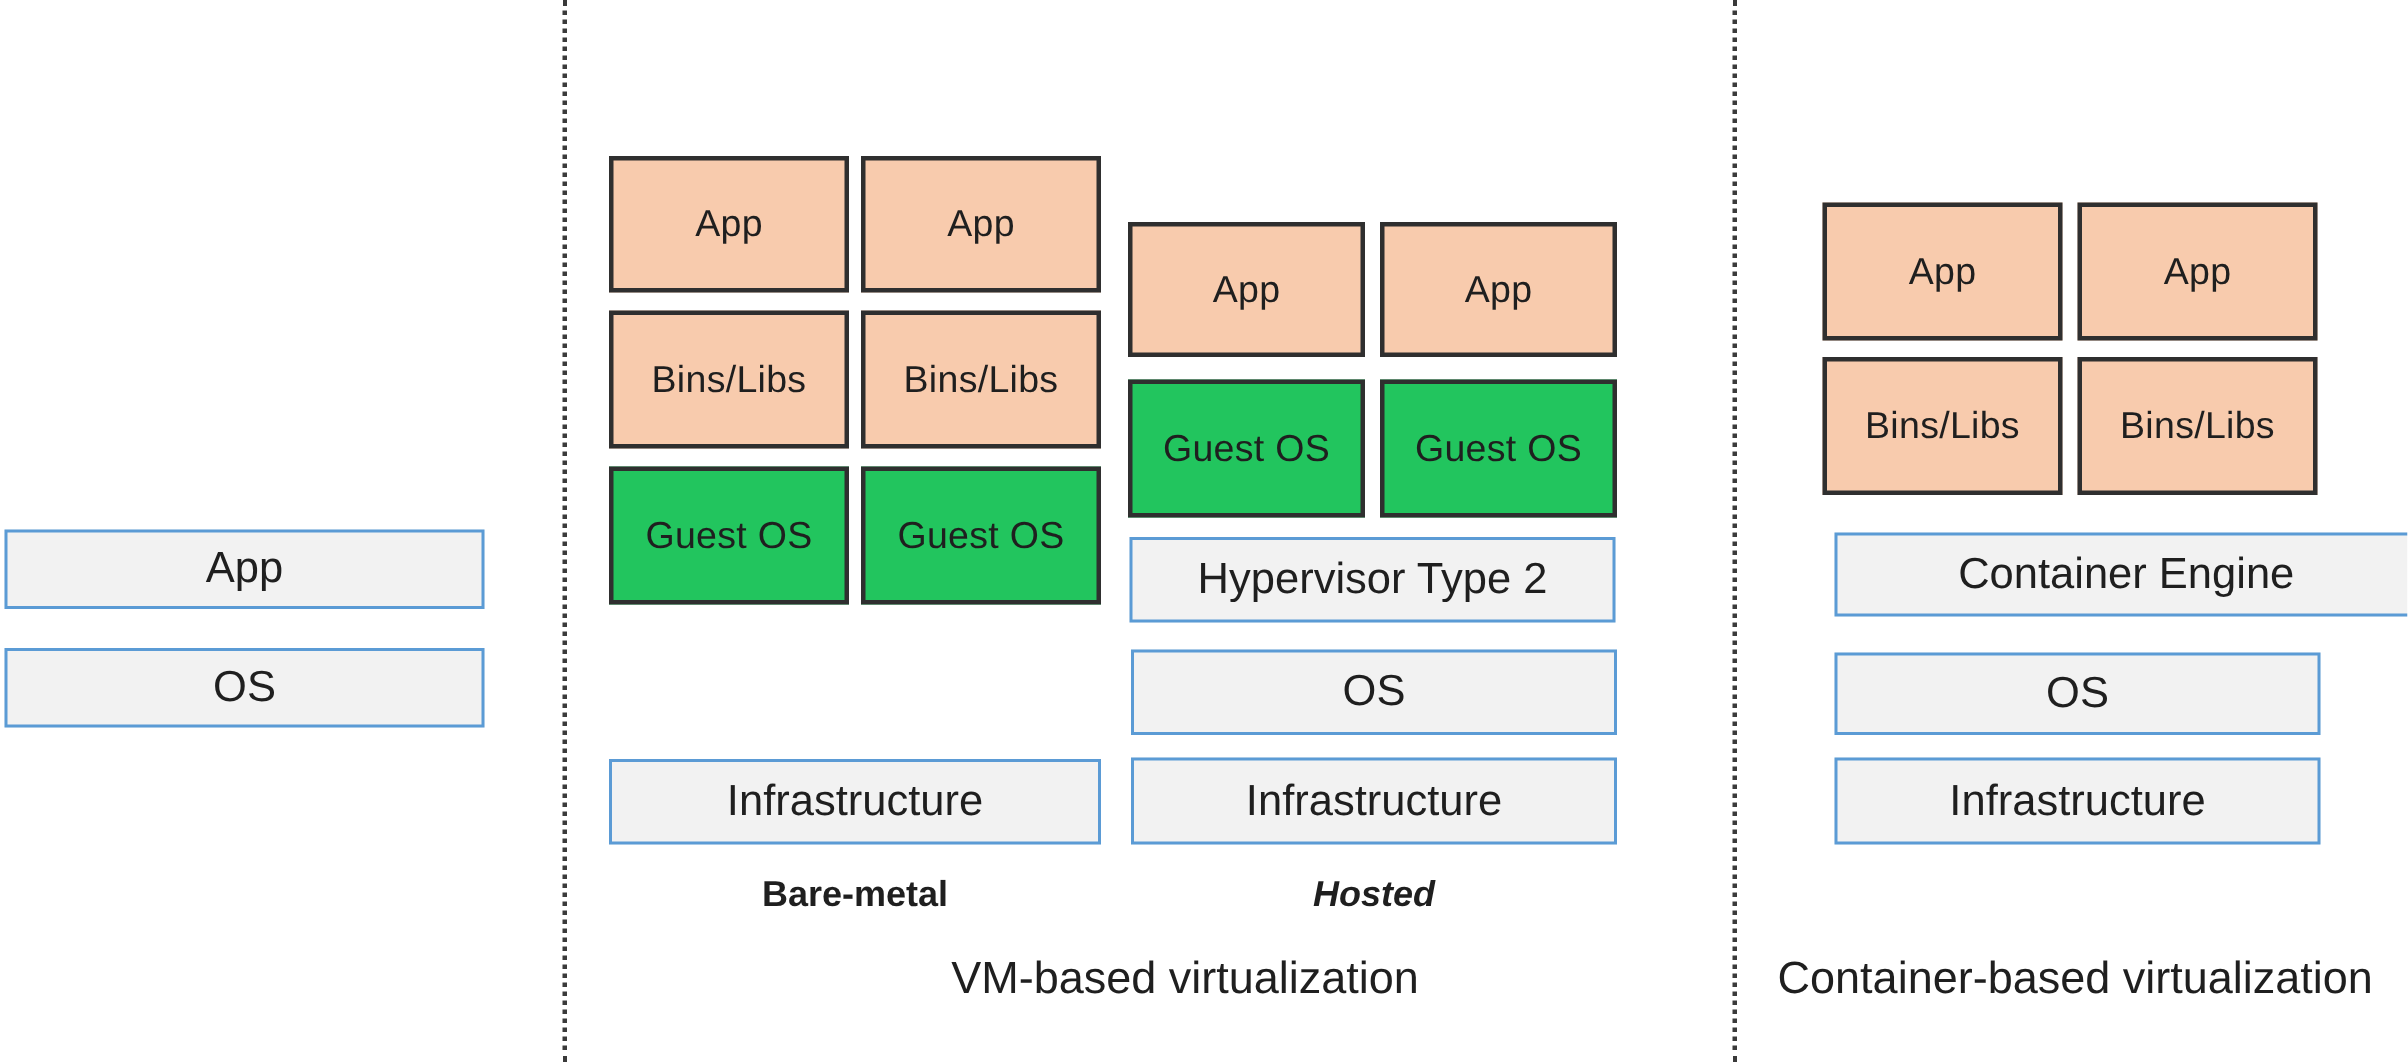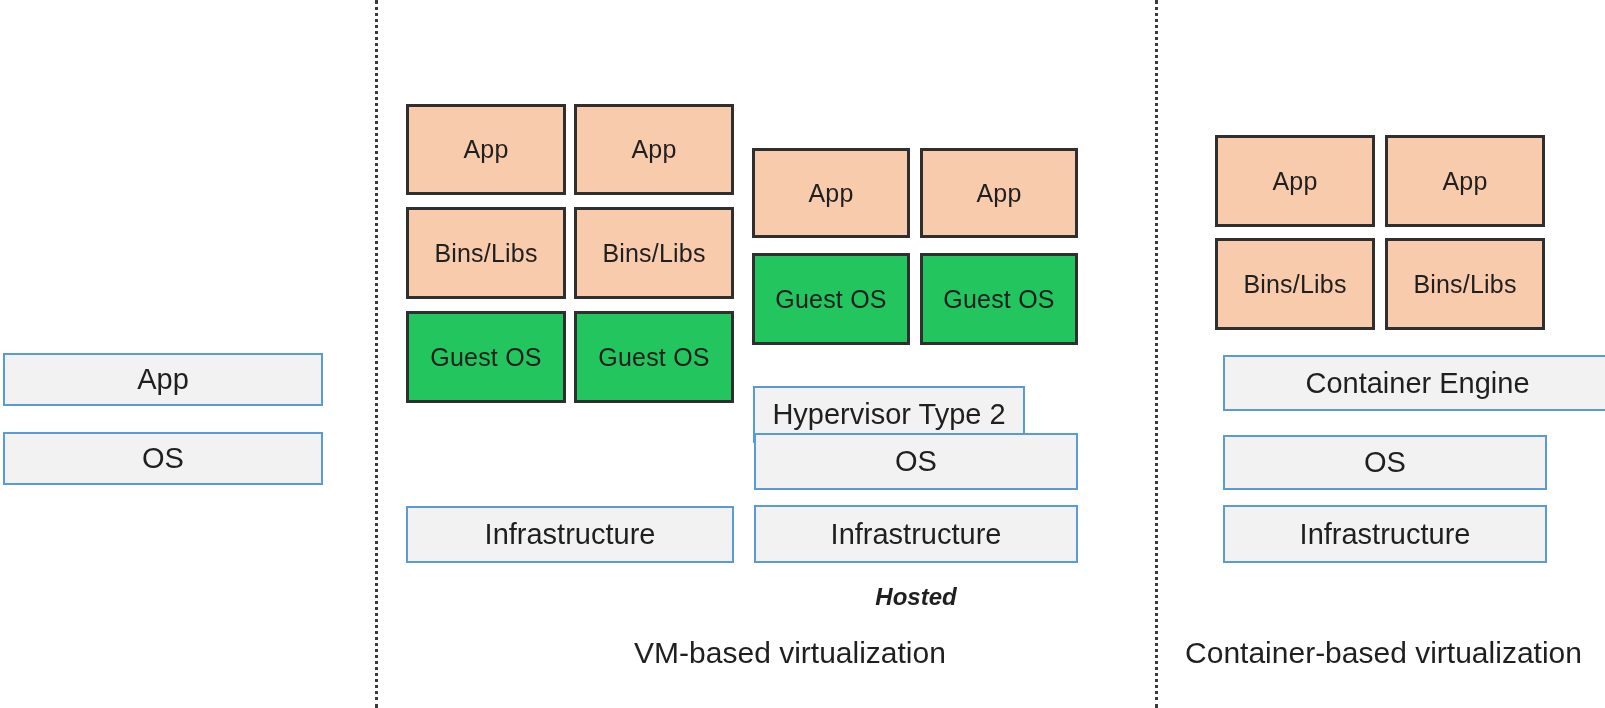--- a/index.html
+++ b/index.html
@@ -78,28 +78,29 @@
   <div class="abs cell" style="left:406px; top:104px; width:160px; height:91px;">App</div>
   <div class="abs cell" style="left:574px; top:104px; width:160px; height:91px;">App</div>
 
   <div class="abs cell" style="left:406px; top:207px; width:160px; height:92px;">Bins/Libs</div>
   <div class="abs cell" style="left:574px; top:207px; width:160px; height:92px;">Bins/Libs</div>
 
   <div class="abs cell gray" style="left:406px; top:311px; width:160px; height:92px;">Guest OS</div>
   <div class="abs cell gray" style="left:574px; top:311px; width:160px; height:92px;">Guest OS</div>
 
   <div class="abs bar" style="left:406px; top:506px; width:328px; height:57px;">Infrastructure</div>
+  <div class="abs sublabel" style="left:406px; top:580px; width:328px; height:34px;">Bare-metal</div>
 
   <div class="abs cell" style="left:752px; top:148px; width:158px; height:90px;">App</div>
   <div class="abs cell" style="left:920px; top:148px; width:158px; height:90px;">App</div>
 
   <div class="abs cell gray" style="left:752px; top:253px; width:158px; height:92px;">Guest OS</div>
   <div class="abs cell gray" style="left:920px; top:253px; width:158px; height:92px;">Guest OS</div>
 
-  <div class="abs bar" style="left:753px; top:358px; width:272px; height:57px;margin-top:28px;">Hypervisor Type 2</div>
+  <div class="abs bar" style="left:753px; top:358px; width:324px; height:57px;">Hypervisor Type 2</div>
   <div class="abs bar" style="left:754px; top:433px; width:324px; height:57px;">OS</div>
   <div class="abs bar" style="left:754px; top:505px; width:324px; height:58px;">Infrastructure</div>
   <div class="abs sublabel" style="left:754px; top:580px; width:324px; height:34px;font-style:italic;">Hosted</div>
 
   <div class="abs caption" style="left:395px; top:633px; width:790px; height:40px;">VM-based virtualization</div>
 
   <div class="abs cell" style="left:1215px; top:135px; width:160px; height:92px;">App</div>
   <div class="abs cell" style="left:1385px; top:135px; width:160px; height:92px;">App</div>
 
   <div class="abs cell" style="left:1215px; top:238px; width:160px; height:92px;">Bins/Libs</div>

